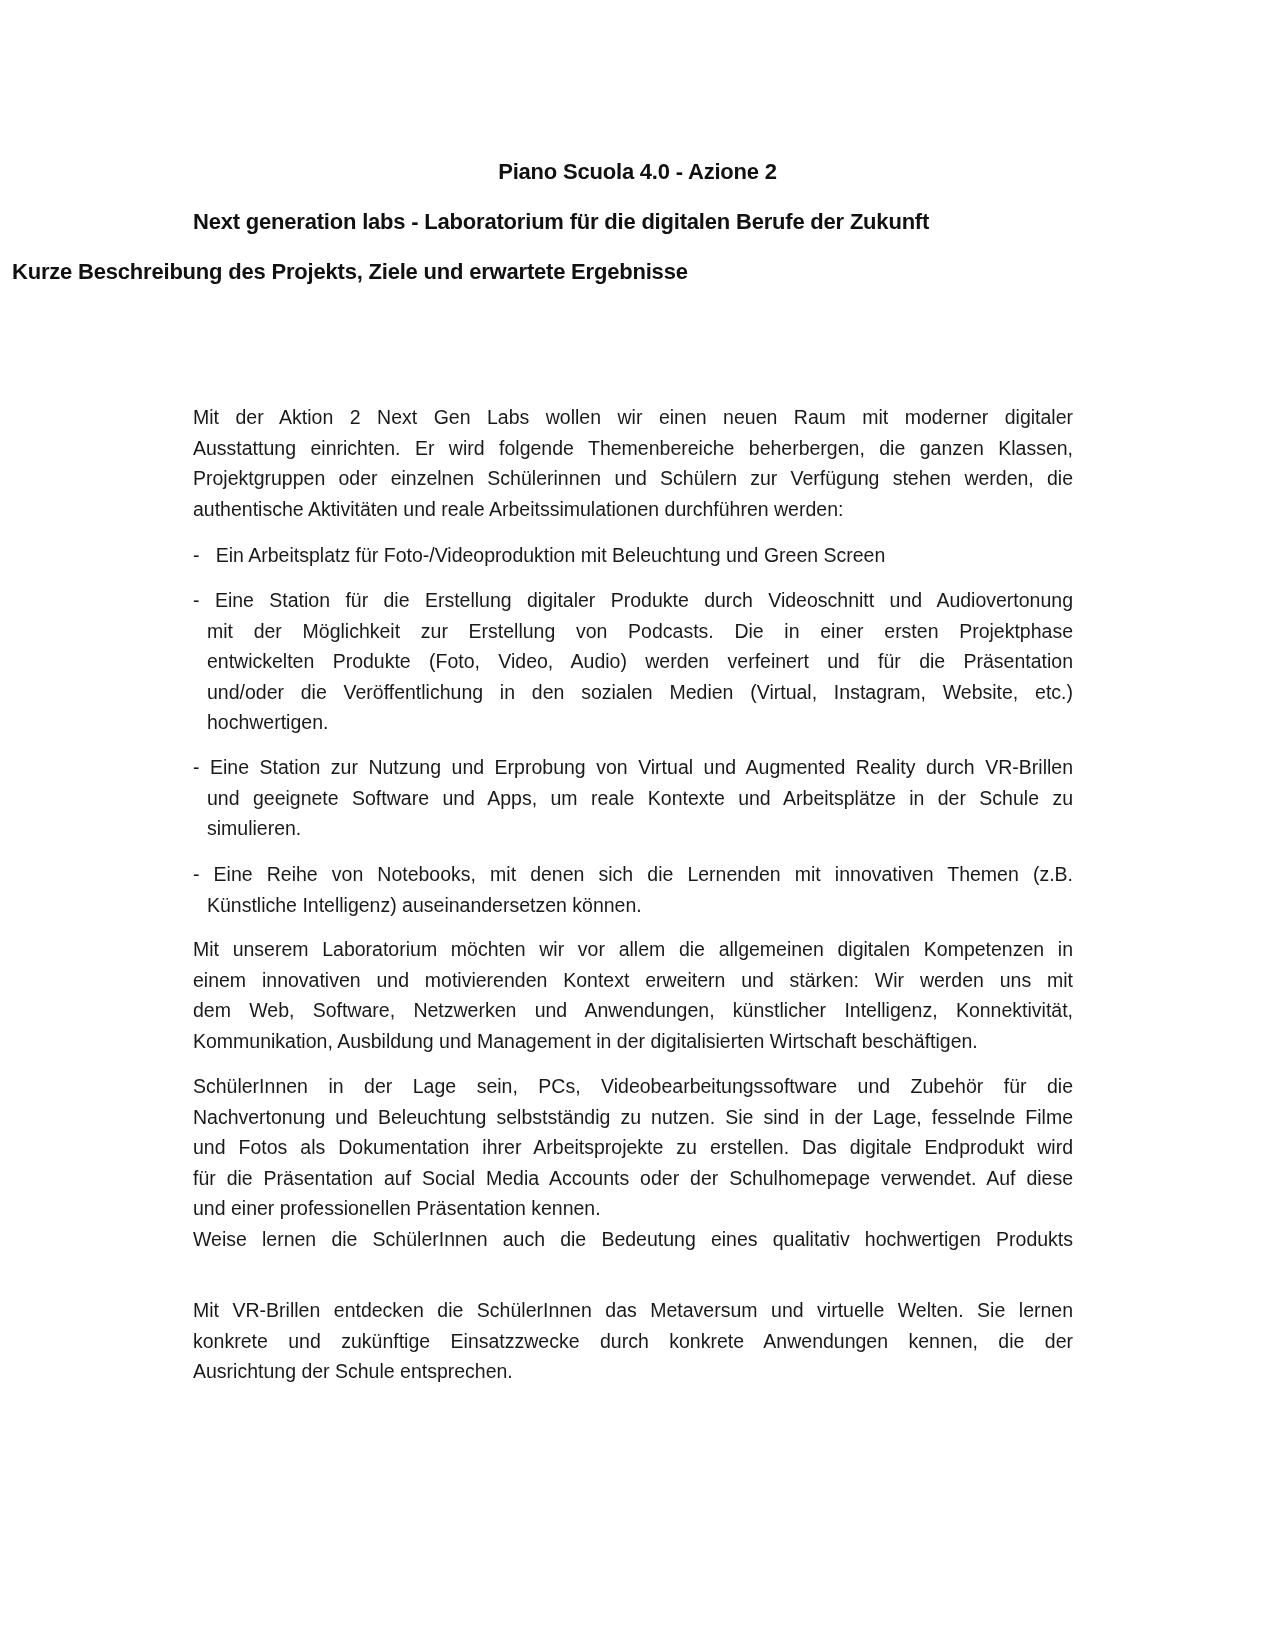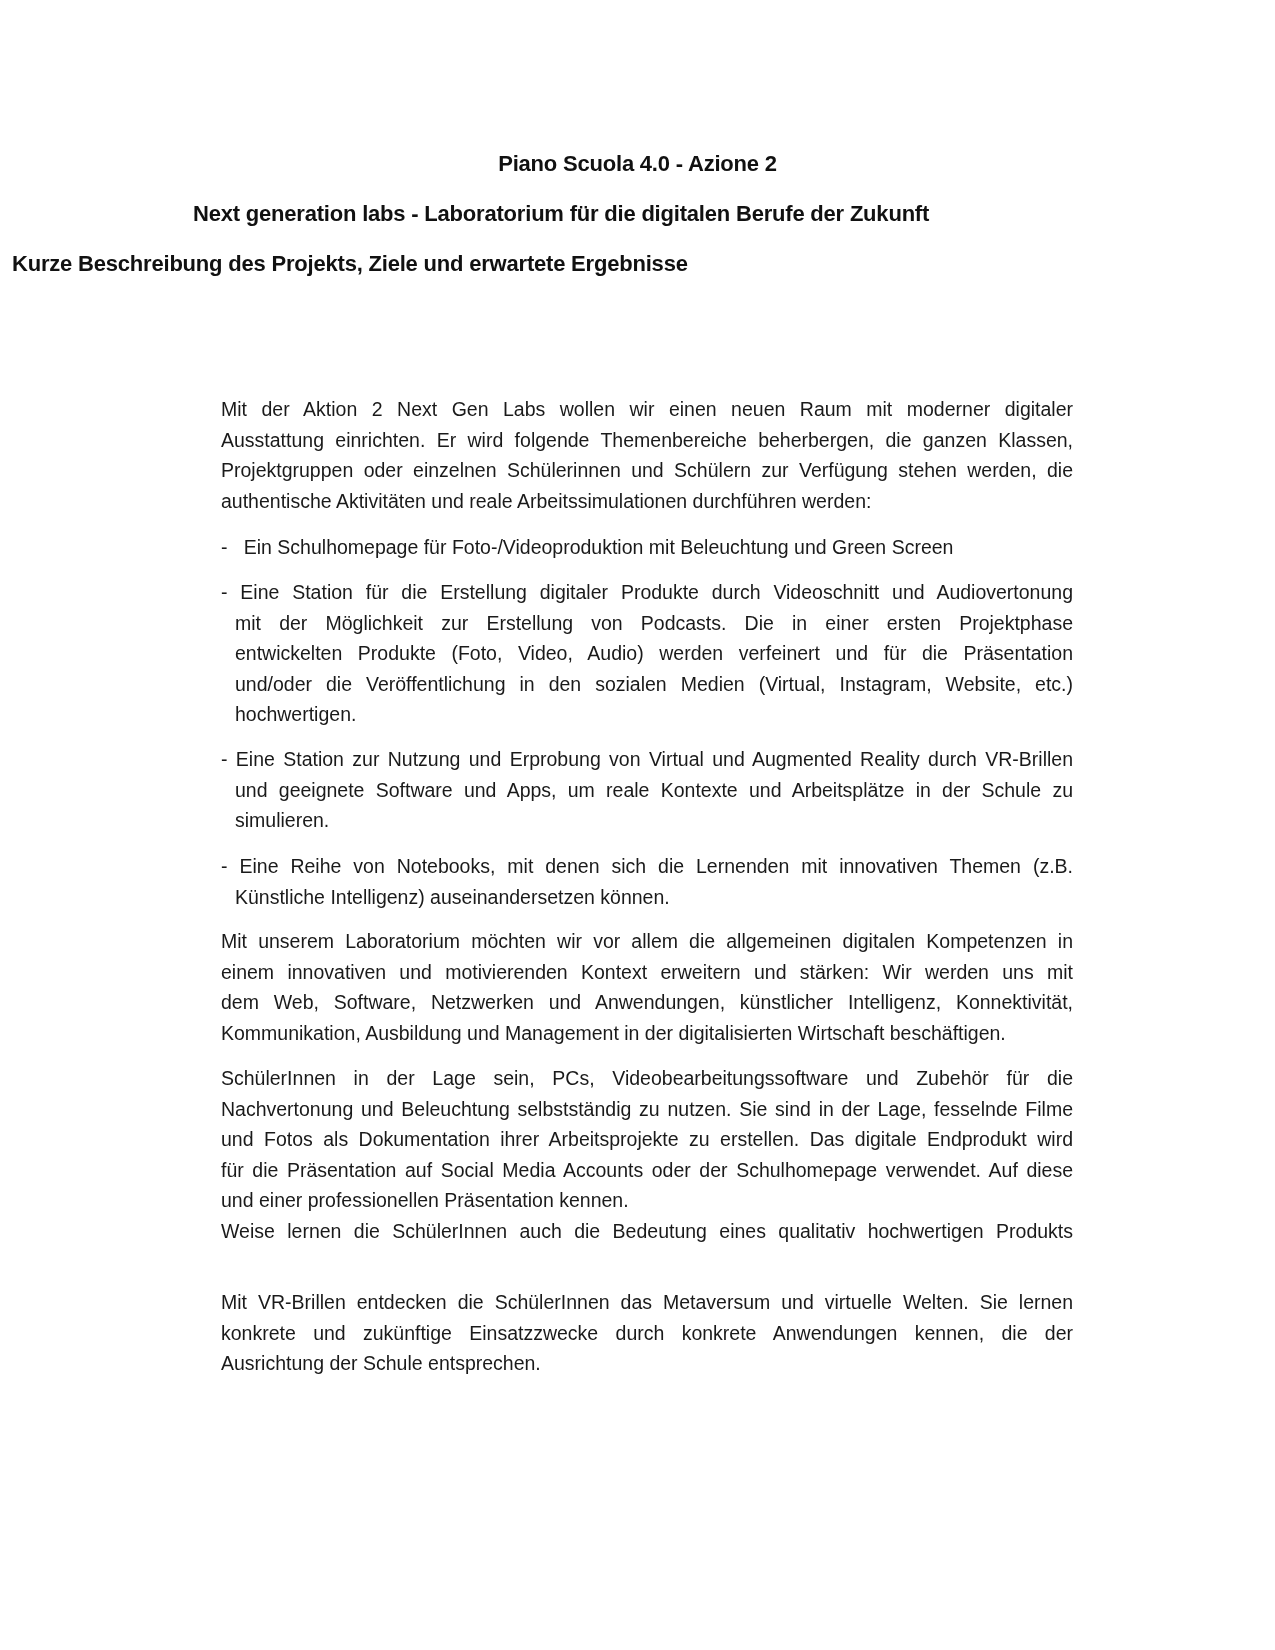--- a/index.html
+++ b/index.html
@@ -1,25 +1,25 @@
 <!DOCTYPE html>
 <html><head>
   <meta charset="utf-8">
   <style>
     html, body { margin: 0; padding: 0; background: #ffffff; }
     body { width: 1275px; height: 1650px; position: relative; overflow: hidden;
            font-family: "Liberation Sans", "DejaVu Sans", sans-serif; color: #1a1a1a; }
-    .page { position: absolute; left: 0; top: 8px; width: 1275px; height: 1518px; }
+    .page { position: absolute; left: 0; top: 16px; width: 1275px; height: 1518px; }
     .title { position: absolute; left: 0; width: 1275px; text-align: center;
              font-weight: bold; font-size: 22px; letter-spacing: -0.2px; color: #111; }
     .t1 { top: 143px; }
     .t2 { top: 193px; left: 193px; width: auto; text-align: center; }
     .t3 { top: 243px; left: 0; width: 1275px; text-align: left; padding-left: 12px; }
     .body { position: absolute; left: 193px; width: 880px; font-size: 19.5px; line-height: 30.5px; }
-    .line { display: block; white-space: nowrap; text-align: justify; text-align-last: justify; height: 30.5px; margin-left: 28px; }
+    .line { display: block; white-space: nowrap; text-align: justify; text-align-last: justify; height: 30.5px; }
     .line.last { text-align-last: left; }
     .indent { padding-left: 14px; }
     .p1 { top: 386px; }
     .li1 { top: 524px; }
     .li2 { top: 569px; }
     .li3 { top: 736px; }
     .li4 { top: 843px; }
     .p2 { top: 918px; }
     .p3 { top: 1055px; }
     .p4 { top: 1279px; }
@@ -34,21 +34,21 @@
   <div class="title t3">Kurze Beschreibung des Projekts, Ziele und erwartete Ergebnisse</div>
 
   <div class="body p1">
     <span class="line">Mit der Aktion 2 Next Gen Labs wollen wir einen neuen Raum mit moderner digitaler</span>
     <span class="line">Ausstattung einrichten. Er wird folgende Themenbereiche beherbergen, die ganzen Klassen,</span>
     <span class="line">Projektgruppen oder einzelnen Schülerinnen und Schülern zur Verfügung stehen werden, die</span>
     <span class="line last">authentische Aktivitäten und reale Arbeitssimulationen durchführen werden:</span>
   </div>
 
   <div class="body li1">
-    <span class="line last" style="white-space:pre">-   Ein Schulhomepage für Foto-/Videoproduktion mit Beleuchtung und Green Screen</span>
+    <span class="line last" style="white-space:pre">-   Ein Arbeitsplatz für Foto-/Videoproduktion mit Beleuchtung und Green Screen</span>
   </div>
 
   <div class="body li2">
     <span class="line">- Eine Station für die Erstellung digitaler Produkte durch Videoschnitt und Audiovertonung</span>
     <span class="line indent">mit der Möglichkeit zur Erstellung von Podcasts. Die in einer ersten Projektphase</span>
     <span class="line indent">entwickelten Produkte (Foto, Video, Audio) werden verfeinert und für die Präsentation</span>
     <span class="line indent">und/oder die Veröffentlichung in den sozialen Medien (Virtual, Instagram, Website, etc.)</span>
     <span class="line indent last">hochwertigen.</span>
   </div>
 

